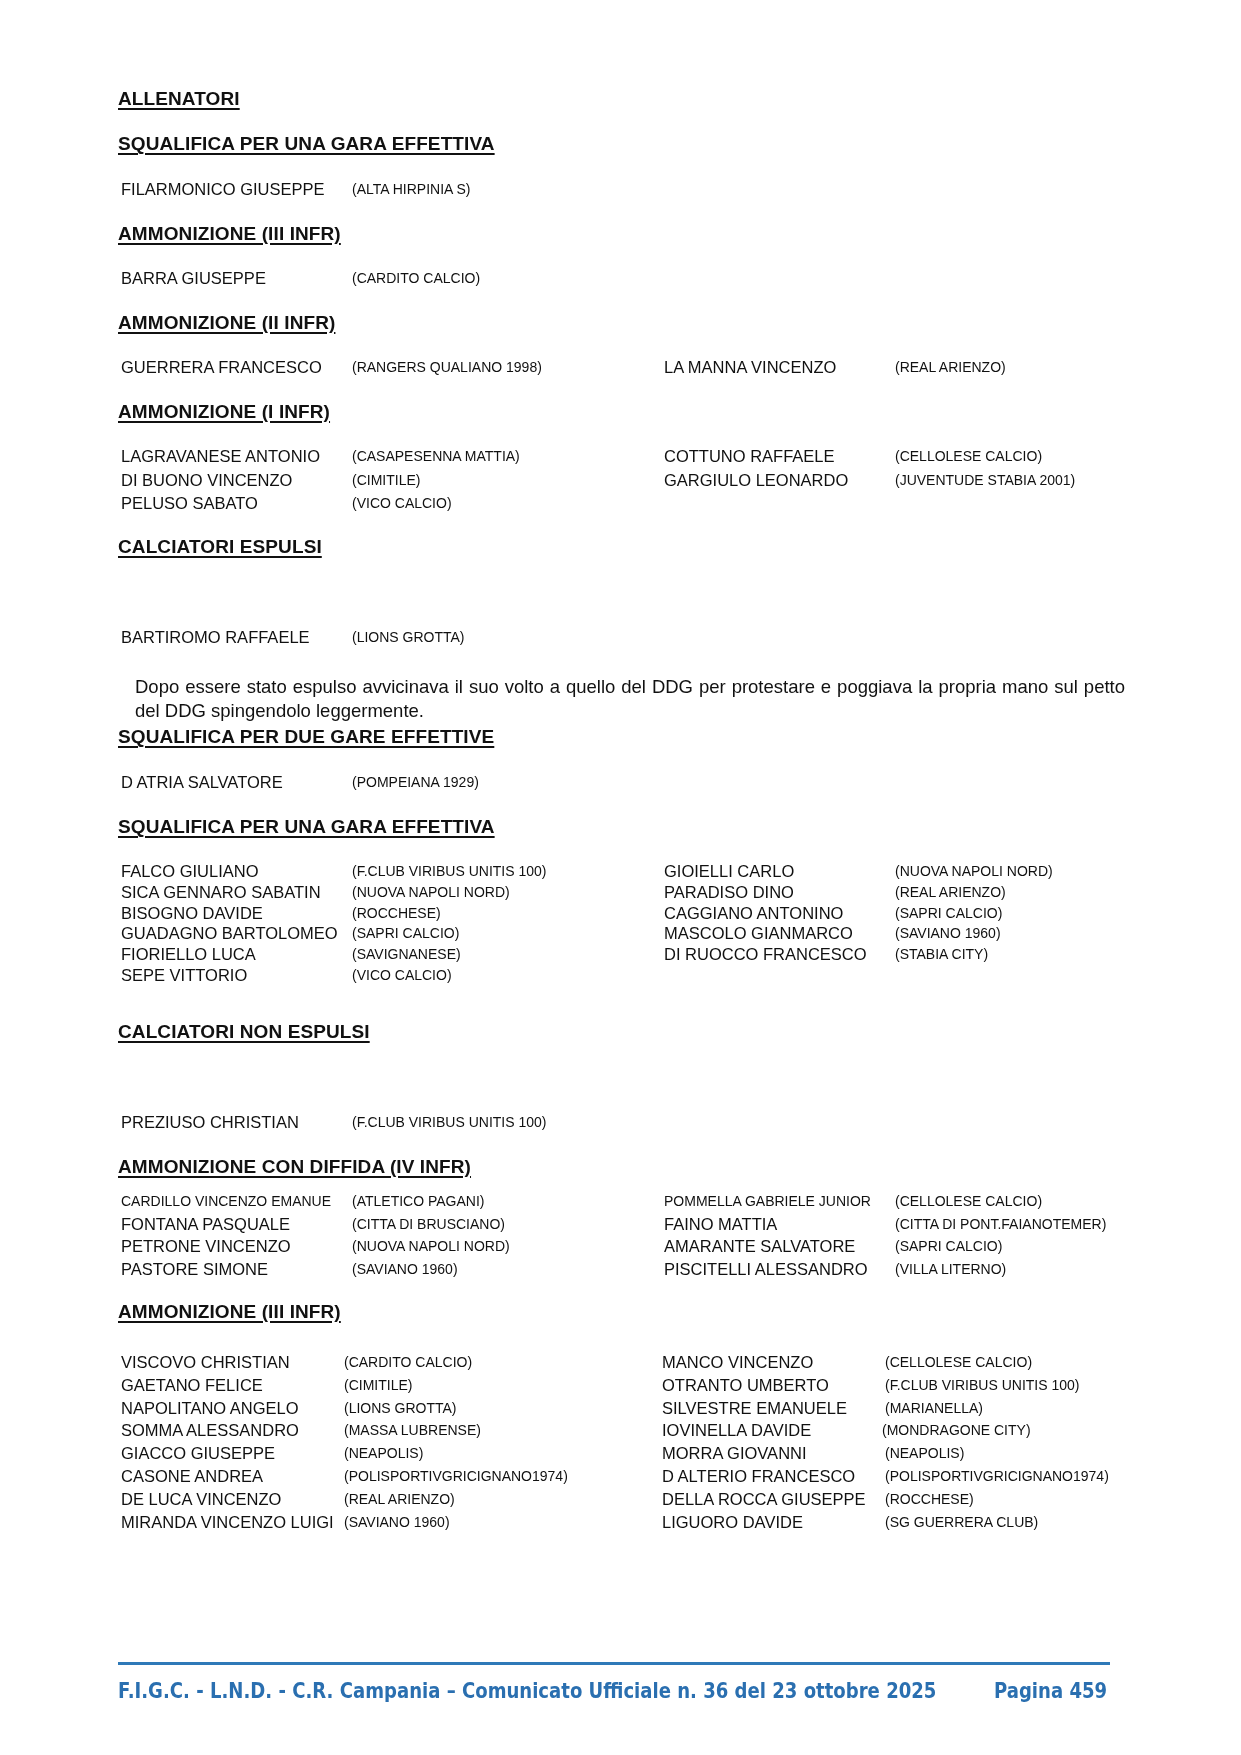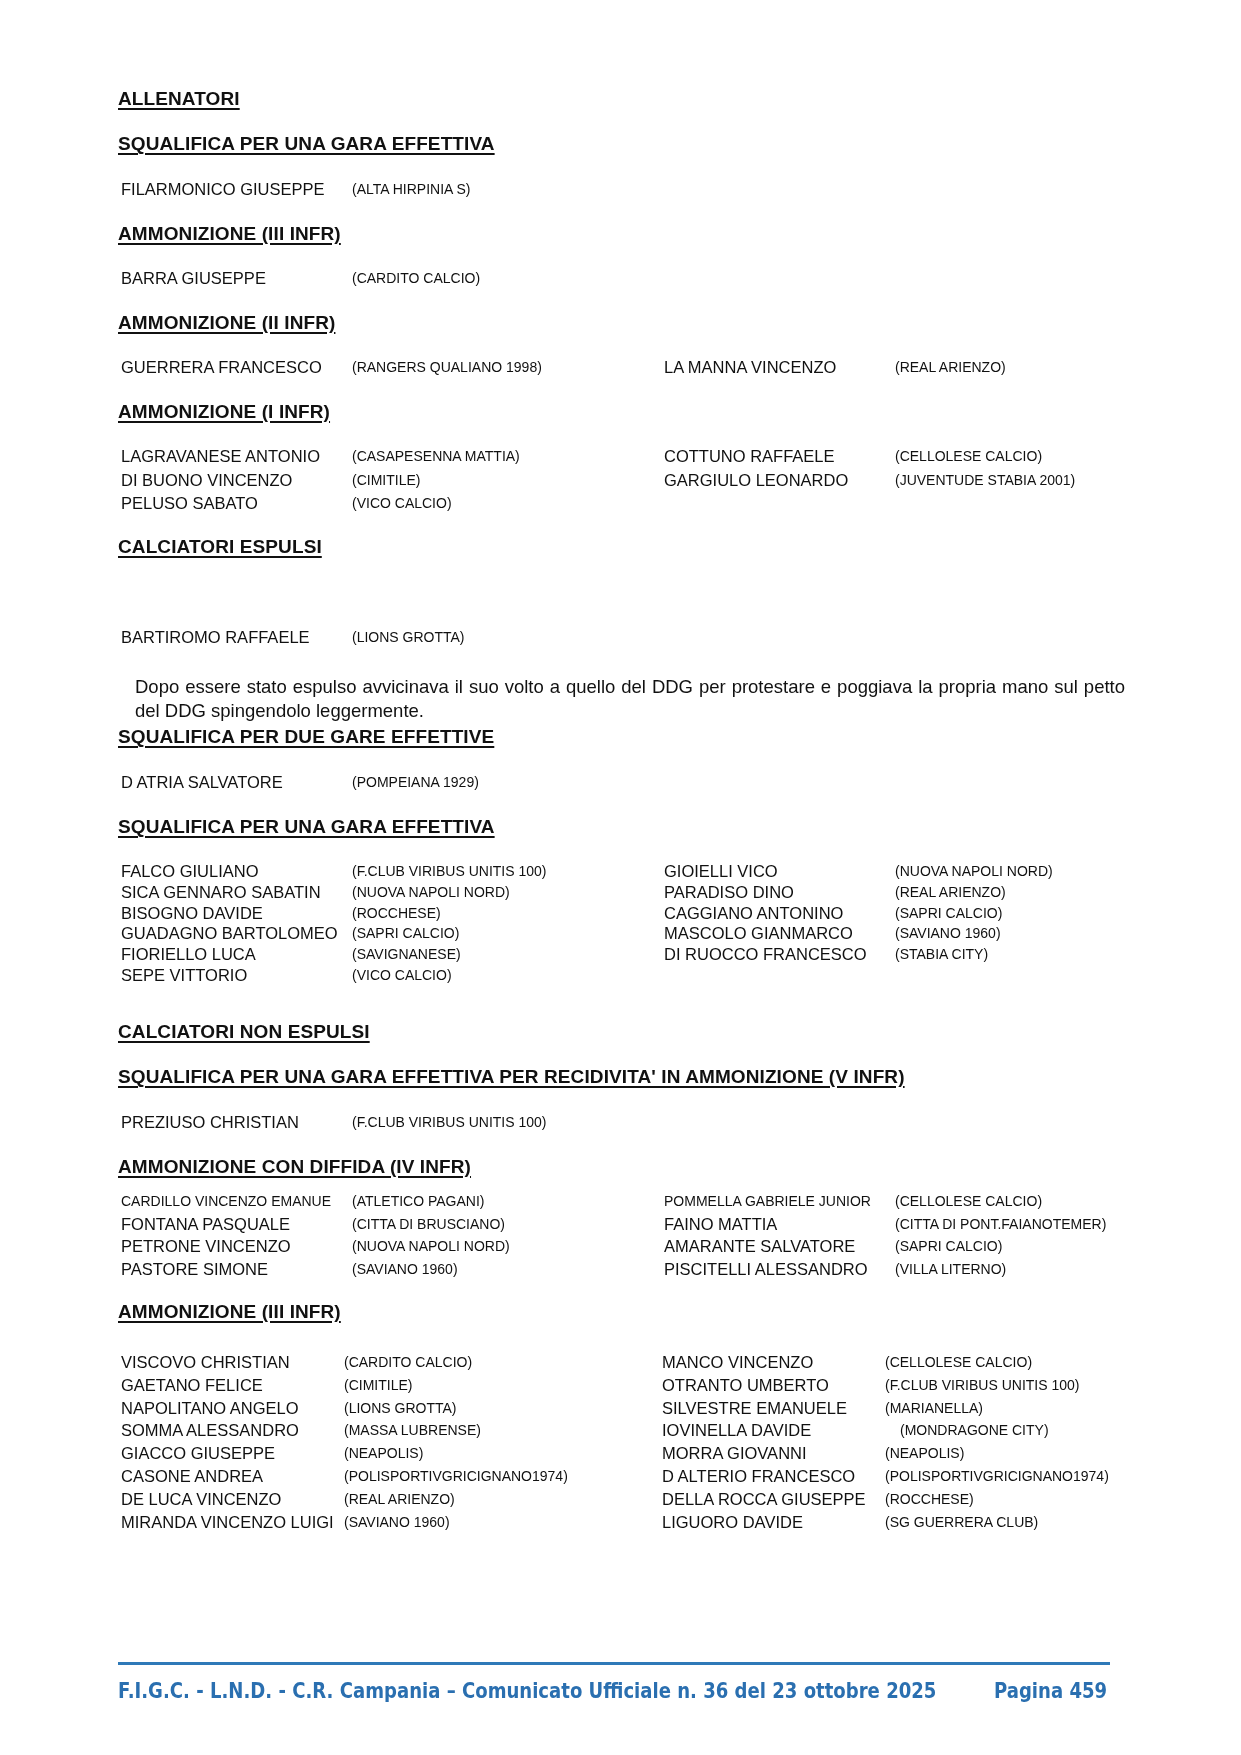--- a/index.html
+++ b/index.html
@@ -100,21 +100,21 @@
         <span class="nm">FIORIELLO LUCA</span>
         <span class="cl" style="left: 231px;">(SAVIGNANESE)</span>
       </div>
       <div class="row" style="left: 121px; top: 966px;">
         <span class="nm">SEPE VITTORIO</span>
         <span class="cl" style="left: 231px;">(VICO CALCIO)</span>
       </div>
     </div>
   <div id="espulsi-una-right">
       <div class="row" style="left: 664px; top: 862px;">
-        <span class="nm">GIOIELLI VICO</span>
+        <span class="nm">GIOIELLI CARLO</span>
         <span class="cl" style="left: 231px;">(NUOVA NAPOLI NORD)</span>
       </div>
       <div class="row" style="left: 664px; top: 882.8px;">
         <span class="nm">PARADISO DINO</span>
         <span class="cl" style="left: 231px;">(REAL ARIENZO)</span>
       </div>
       <div class="row" style="left: 664px; top: 903.6px;">
         <span class="nm">CAGGIANO ANTONINO</span>
         <span class="cl" style="left: 231px;">(SAPRI CALCIO)</span>
       </div>
@@ -122,21 +122,20 @@
         <span class="nm">MASCOLO GIANMARCO</span>
         <span class="cl" style="left: 231px;">(SAVIANO 1960)</span>
       </div>
       <div class="row" style="left: 664px; top: 945.2px;">
         <span class="nm">DI RUOCCO FRANCESCO</span>
         <span class="cl" style="left: 231px;">(STABIA CITY)</span>
       </div>
     </div>
 
   <h2 class="h" style="top:1021px">CALCIATORI NON ESPULSI</h2>
-  <h3 class="h" style="top:1066px">SQUALIFICA PER UNA GARA EFFETTIVA PER RECIDIVITA' IN AMMONIZIONE (V INFR)</h3>
   <div class="row" style="left:121px; top:1113px">
     <span class="nm">PREZIUSO CHRISTIAN</span>
     <span class="cl">(F.CLUB VIRIBUS UNITIS 100)</span>
   </div>
 
   <h3 class="h" style="top:1156px">AMMONIZIONE CON DIFFIDA (IV INFR)</h3>
   <div id="diffida-left">
       <div class="row small" style="left: 121px; top: 1192px;">
         <span class="nm">CARDILLO VINCENZO EMANUE</span>
         <span class="cl" style="left: 231px;">(ATLETICO PAGANI)</span>
@@ -216,21 +215,21 @@
       <div class="row" style="left: 662px; top: 1375.8px;">
         <span class="nm">OTRANTO UMBERTO</span>
         <span class="cl" style="left: 223px;">(F.CLUB VIRIBUS UNITIS 100)</span>
       </div>
       <div class="row" style="left: 662px; top: 1398.6px;">
         <span class="nm">SILVESTRE EMANUELE</span>
         <span class="cl" style="left: 223px;">(MARIANELLA)</span>
       </div>
       <div class="row" style="left: 662px; top: 1421.4px;">
         <span class="nm">IOVINELLA DAVIDE</span>
-        <span class="cl" style="left: 238px;">(MONDRAGONE CITY)</span>
+        <span class="cl" style="left: 220px;">(MONDRAGONE CITY)</span>
       </div>
       <div class="row" style="left: 662px; top: 1444.2px;">
         <span class="nm">MORRA GIOVANNI</span>
         <span class="cl" style="left: 223px;">(NEAPOLIS)</span>
       </div>
       <div class="row" style="left: 662px; top: 1467px;">
         <span class="nm">D ALTERIO FRANCESCO</span>
         <span class="cl" style="left: 223px;">(POLISPORTIVGRICIGNANO1974)</span>
       </div>
       <div class="row" style="left: 662px; top: 1489.8px;">

